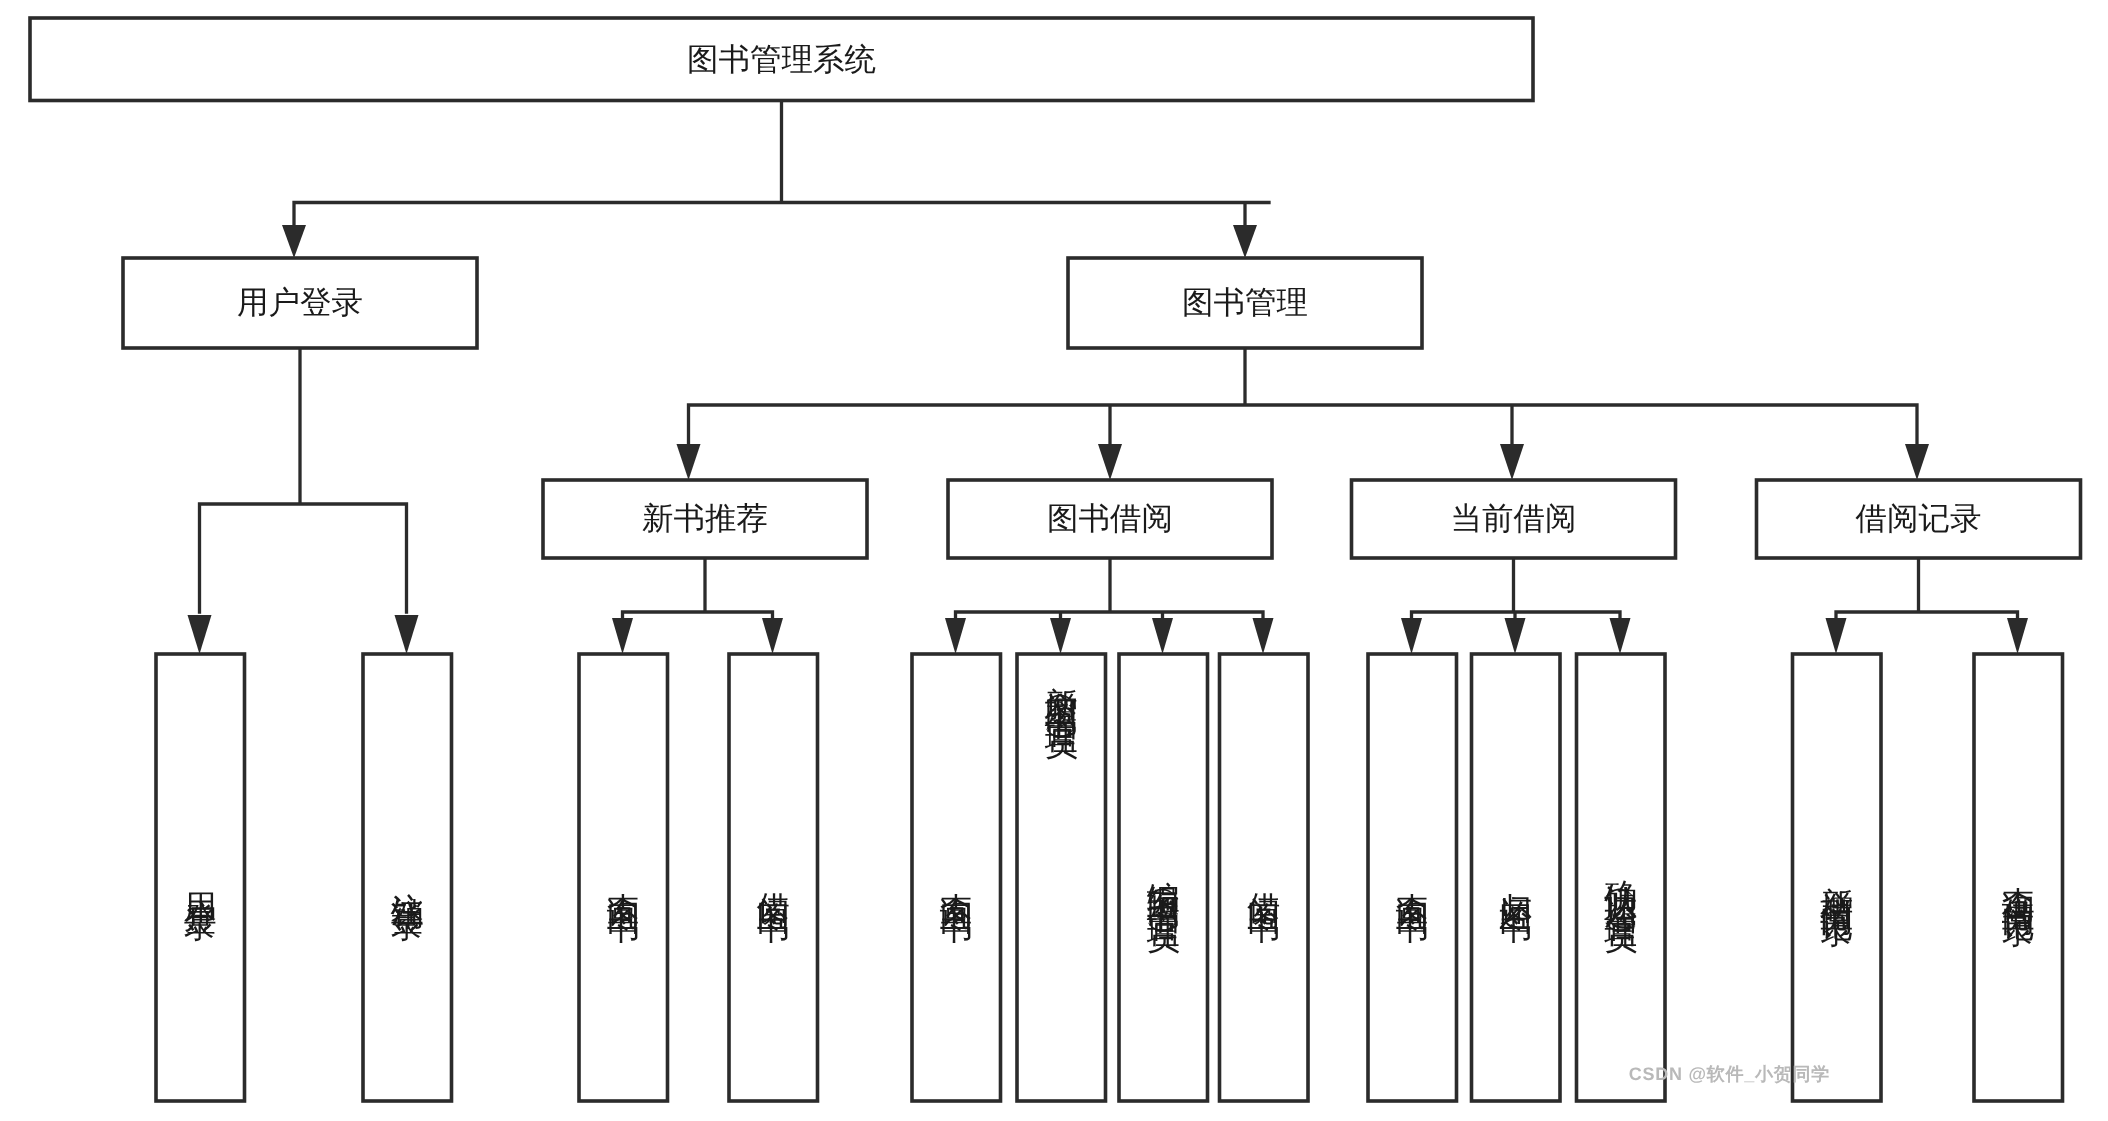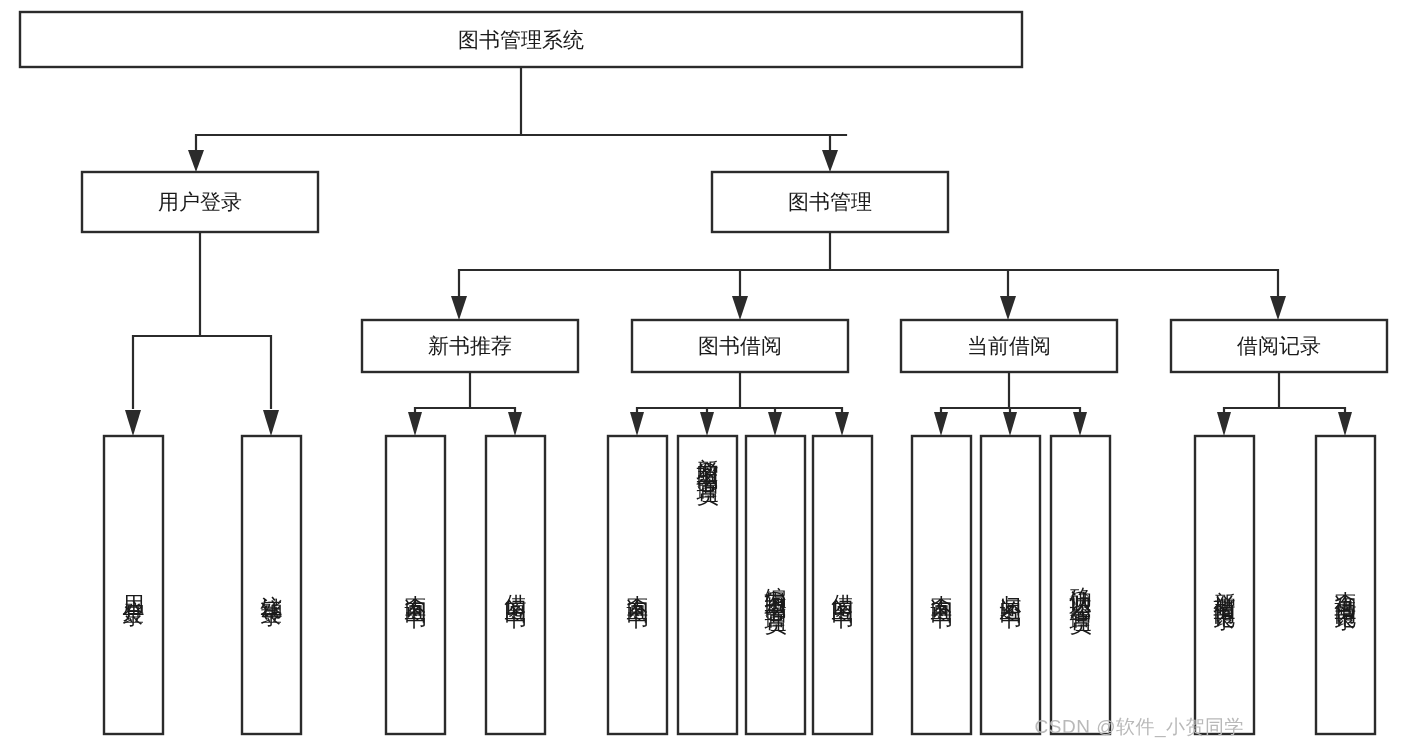--- a/index.html
+++ b/index.html
@@ -10,21 +10,20 @@
   body {
     width: 1405px;
     height: 747px;
     font-family: "Liberation Sans", "DejaVu Sans", sans-serif;
     overflow: hidden;
   }
   #diagram-root {
     position: relative;
     width: 1228px;
     height: 747px;
-    padding-left: 24px;
   }
   svg#flow {
     position: absolute;
     left: 0;
     top: 0;
     width: 1405px;
     height: 747px;
   }
   .node-rect {
     fill: #ffffff;
@@ -59,26 +58,27 @@
     line-height: 1;
     letter-spacing: 4px;
     color: #1a1a1a;
     text-align: center;
     white-space: nowrap;
     pointer-events: none;
   }
   .watermark {
     position: absolute;
     right: 8px;
-    bottom: 7px;
-    font-family: "Liberation Sans", "DejaVu Sans", sans-serif;
-    font-size: 19px;
+    bottom: 22px;
+    font-family: "Liberation Sans", "DejaVu Sans", sans-serif;
+    font-size: 12px;
     color: #b9b9b9;
     letter-spacing: 0.5px;
     white-space: nowrap;
+    font-weight: bold;
   }
 </style>
 </head>
 <body>
 
 <div id="diagram-root">
 
   <svg id="flow" viewBox="0 0 1405 747">
 
     <g>

